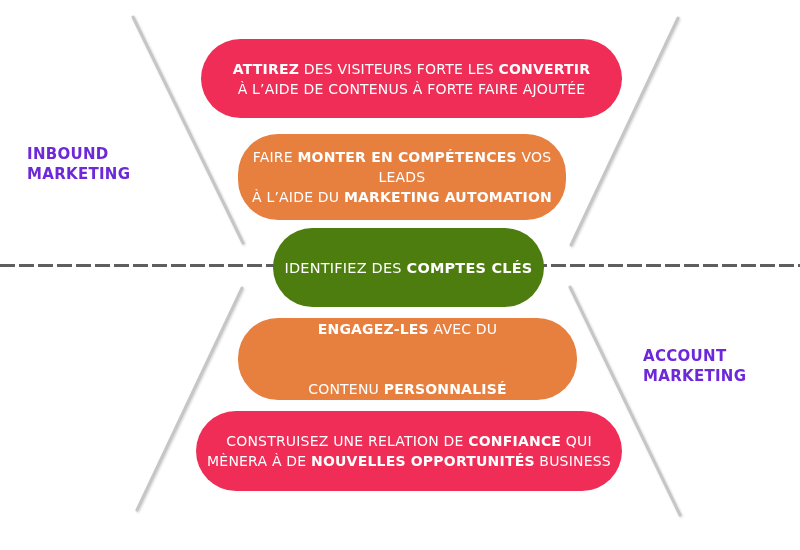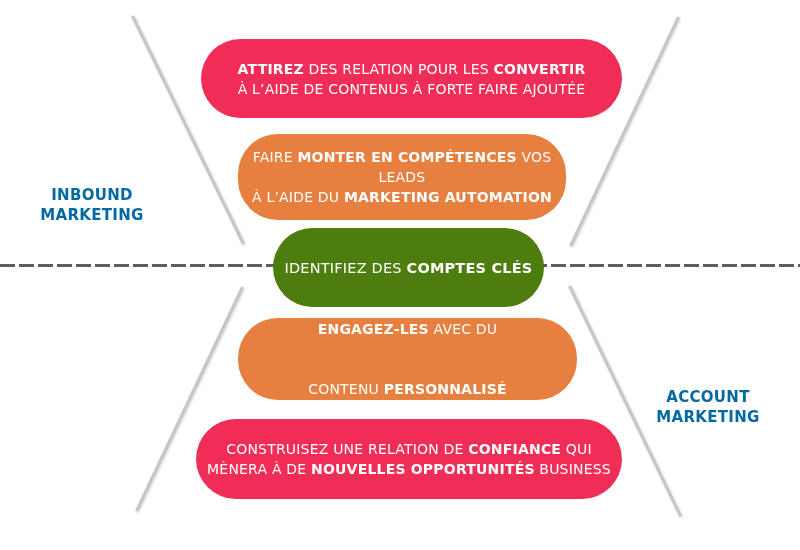--- a/index.html
+++ b/index.html
@@ -19,60 +19,60 @@
     text-align:center;font-size:14px;line-height:20px;letter-spacing:0.2px;
   }
   .pill .b{font-weight:700;}
   .pill .r{font-weight:400;}
   .p1{left:201px;top:39px;width:421px;height:79px;}
   .p2{left:238px;top:134px;width:328px;height:86px;}
   .p3{left:273px;top:228px;width:271px;height:79px;font-size:14.5px;}
   .p4{left:238px;top:318px;width:339px;height:82px;}
   .p5{left:196px;top:411px;width:426px;height:80px;}
   .side-label{
-    position:absolute;z-index:2;width:130px;text-align:center;color:#0369a1;
-    font-weight:700;font-size:15px;line-height:20px;letter-spacing:0.3px;margin-top:41px;
+    position:absolute;z-index:2;width:130px;color:#6d28d9;
+    font-weight:700;font-size:15px;line-height:20px;letter-spacing:0.3px;
   }
   .lbl-left{left:27px;top:144px;}
   .lbl-right{left:643px;top:346px;}
 </style>
 </head>
 <body>
 
 <div class="stage">
 
   <svg class="guides" viewBox="0 0 800 550" xmlns="http://www.w3.org/2000/svg">
     <line x1="133" y1="17" x2="243" y2="243" stroke="#C6C6C6" stroke-width="3" stroke-linecap="round"></line>
     <line x1="678" y1="18" x2="571" y2="245" stroke="#C6C6C6" stroke-width="3" stroke-linecap="round"></line>
     <line x1="242" y1="288" x2="137" y2="510" stroke="#C6C6C6" stroke-width="3" stroke-linecap="round"></line>
     <line x1="570" y1="287" x2="680" y2="515" stroke="#C6C6C6" stroke-width="3" stroke-linecap="round"></line>
   </svg>
 
   <div class="dash"></div>
 
   <div class="pill p1" style="background: rgb(239, 45, 86);">
-    <div><span class="b">ATTIREZ</span><span class="r"> DES RELATION POUR LES </span><span class="b">CONVERTIR</span></div>
+    <div><span class="b">ATTIREZ</span><span class="r"> DES VISITEURS FORTE LES </span><span class="b">CONVERTIR</span></div>
     <div><span class="r">À L’AIDE DE CONTENUS À FORTE FAIRE AJOUTÉE</span></div>
   </div>
 
   <div class="pill p2" style="background: rgb(231, 127, 63);">
     <div><span class="r">FAIRE </span><span class="b">MONTER EN COMPÉTENCES</span><span class="r"> VOS LEADS</span></div>
     <div><span class="r">À L’AIDE DU </span><span class="b">MARKETING AUTOMATION</span></div>
   </div>
 
   <div class="pill p3" style="background: #4d7c0f;">
     <div><span class="r">IDENTIFIEZ DES </span><span class="b">COMPTES CLÉS</span></div>
   </div>
 
   <div class="pill p4" style="background: rgb(231, 127, 63); gap: 40px;">
     <div><span class="b">ENGAGEZ-LES</span><span class="r"> AVEC DU</span></div>
     <div><span class="r">CONTENU </span><span class="b">PERSONNALISÉ</span></div>
   </div>
 
-  <div class="pill p5" style="background: rgb(239, 45, 86); margin-top: 8px;">
+  <div class="pill p5" style="background: rgb(239, 45, 86);">
     <div><span class="r">CONSTRUISEZ UNE RELATION DE </span><span class="b">CONFIANCE</span><span class="r"> QUI</span></div>
     <div><span class="r">MÈNERA À DE </span><span class="b">NOUVELLES OPPORTUNITÉS</span><span class="r"> BUSINESS</span></div>
   </div>
 
   <div class="side-label lbl-left">
     <div>INBOUND</div>
     <div>MARKETING</div>
   </div>
 
   <div class="side-label lbl-right">

